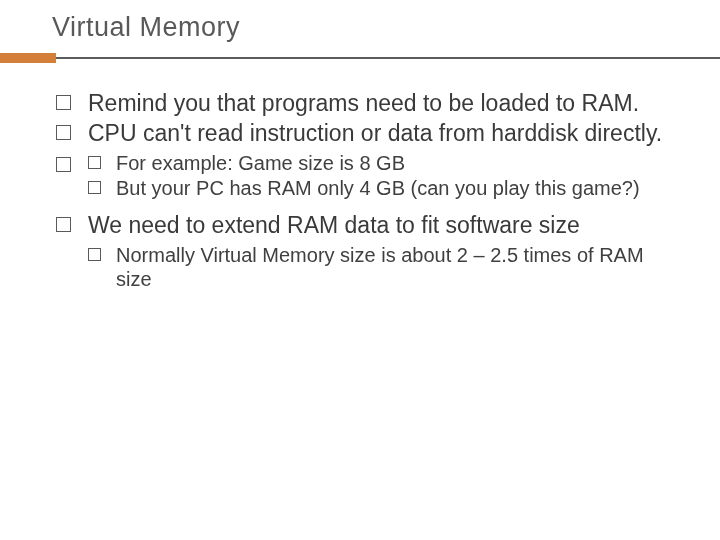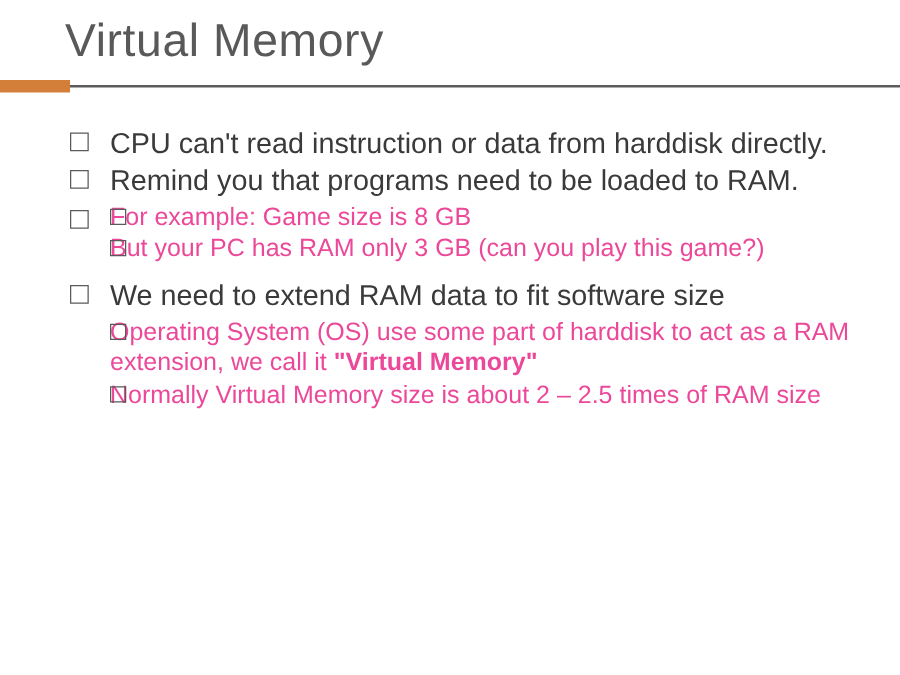--- a/index.html
+++ b/index.html
@@ -1,56 +1,55 @@
 <!DOCTYPE html>
 <html><head>
 <meta charset="utf-8">
 <style>
   * { margin: 0; padding: 0; box-sizing: border-box; }
   html, body { width: 720px; height: 540px; font-family: Arial, Helvetica, sans-serif; background: #fff; color: #3a3a3a; }
   .slide { width: 720px; height: 540px; position: relative; padding: 0; }
   .title-area { padding: 12px 0 0 52px; }
-  .title { font-size: 37px; font-weight: 400; color: #595959; letter-spacing: 0.5px; }
+  .title { font-size: 27px; font-weight: 400; color: #595959; letter-spacing: 0.5px; }
   .rule-wrap { margin-top: 10px; }
   .rule-accent { height: 10px; width: 56px; background: #d37f3a; display: inline-block; vertical-align: top; }
   .rule { border: none; border-top: 2px solid #5c5c5c; margin: 0; }
   .content { padding: 18px 36px 0 56px; }
   ul.level1 { list-style: none; }
   ul.level1 > li { position: relative; padding-left: 32px; font-size: 23px; line-height: 1.22; color: #3a3a3a; margin-bottom: 2px; }
   ul.level1 > li::before { content: ""; position: absolute; left: 0; top: 6px; width: 13px; height: 13px; border: 1.8px solid #5a5a5a; background: transparent; }
   ul.level2 { list-style: none; margin: 4px 0 10px 0; }
-  ul.level2 > li { position: relative; font-size: 20px; line-height: 1.22; color: #ec4899; margin-bottom: 1px; }
+  ul.level2 > li { position: relative; padding-left: 28px; font-size: 20px; line-height: 1.22; color: #404040; margin-bottom: 1px; }
   ul.level2 > li::before { content: ""; position: absolute; left: 0; top: 5px; width: 11px; height: 11px; border: 1.6px solid #5a5a5a; background: transparent; }
   .vm-bold { font-weight: 700; }
 </style>
 </head>
 <body>
 
 <div class="slide">
 
   <div class="title-area">
     <div class="title">Virtual Memory</div>
   </div>
 
   <div class="rule-wrap">
     <span class="rule-accent"></span><span style="display:inline-block;width:664px;vertical-align:top;margin-top:4px;"><hr class="rule"></span>
   </div>
 
   <div class="content">
     <ul class="level1">
+      <li><span>Remind you that programs need to be loaded to RAM.</span></li>
       <li><span>CPU can't read instruction or data from harddisk directly.</span></li>
-      <li><span>Remind you that programs need to be loaded to RAM.</span></li>
       <li>
         <ul class="level2">
           <li><span>For example: Game size is 8 GB</span></li>
-          <li><span>But your PC has RAM only 3 GB (can you play this game?)</span></li>
+          <li><span>But your PC has RAM only 4 GB (can you play this game?)</span></li>
         </ul>
       </li>
       <li><span>We need to extend RAM data to fit software size</span>
         <ul class="level2">
-          <li><span>Operating System (OS) use some part of harddisk to act as a RAM extension, we call it </span><span class="vm-bold">"Virtual Memory"</span></li>
           <li><span>Normally Virtual Memory size is about 2 – 2.5 times of RAM size</span></li>
         </ul>
       </li>
     </ul>
   </div>
 
 </div>
 
 </body></html>

